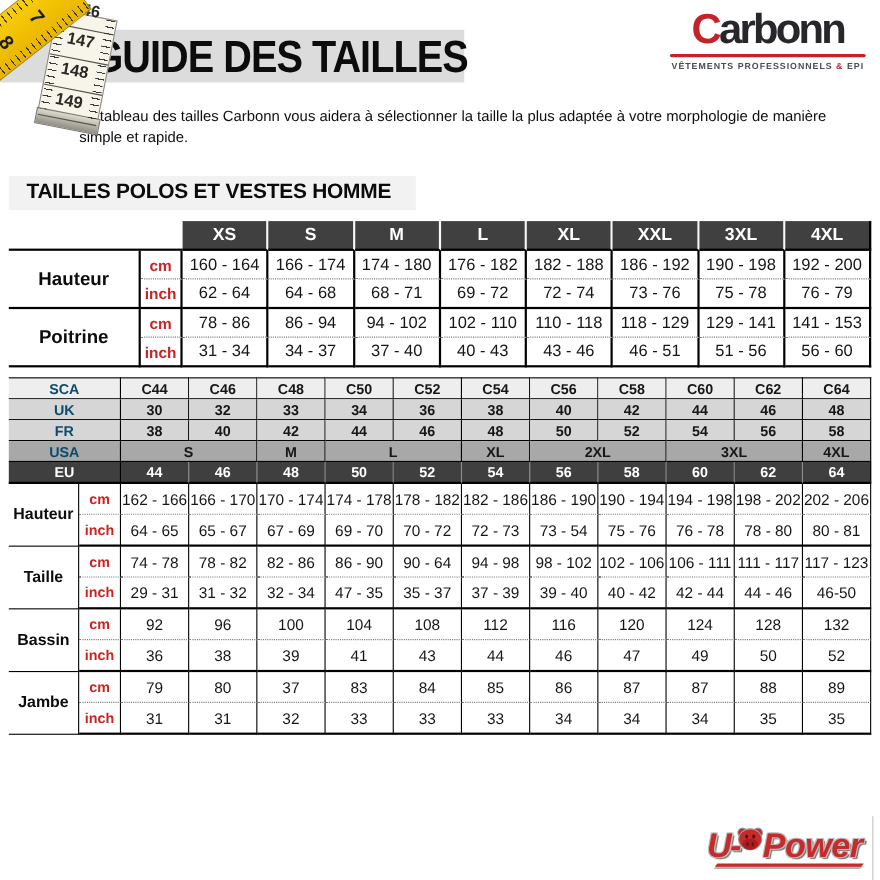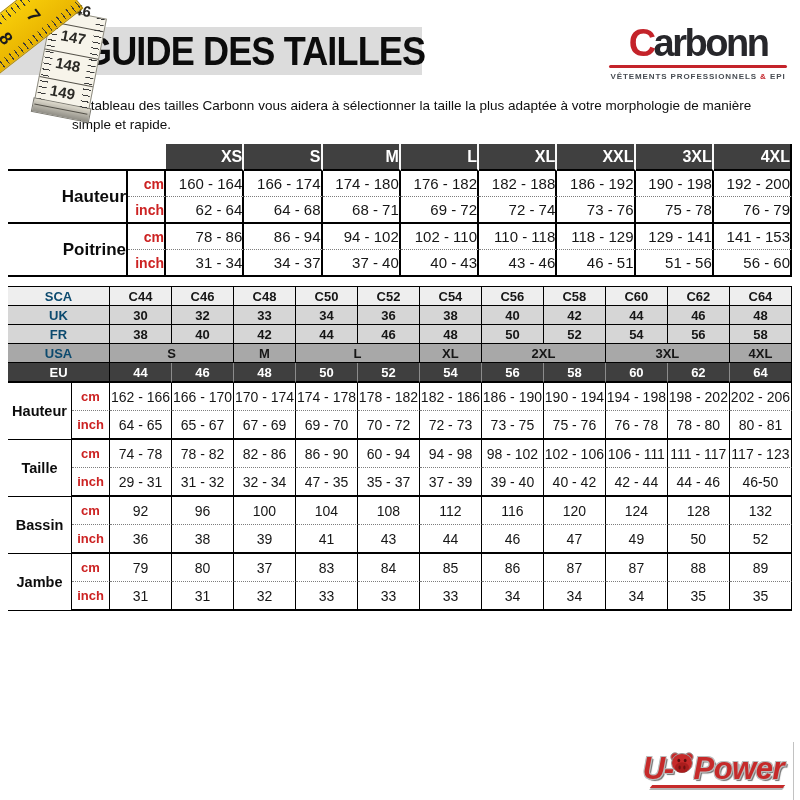--- a/index.html
+++ b/index.html
@@ -5,21 +5,21 @@
   html,body{margin:0;padding:0;}
   body{width:800px;height:800px;background:#fff;font-family:"Liberation Sans","DejaVu Sans",sans-serif;color:#111;}
   .page{position:relative;width:800px;height:800px;overflow:hidden;background:#fff;}
 
   
   .header{position:relative;height:88px;}
   .title-bar{position:absolute;left:0;top:27px;width:422px;height:48px;background:var(--title-bar-bg,#dcdcdc);}
   .page-title{position:absolute;left:84px;top:0;margin:0;font-size:41px;line-height:48px;font-weight:bold;
     letter-spacing:-1px;color:#0c0c0c;transform:scaleX(.88);transform-origin:left center;white-space:nowrap;}
 
-  .brand{position:absolute;top:24px;right:10px;width:184px;text-align:center;}
+  .brand{position:absolute;top:8px;right:10px;width:184px;text-align:center;}
   .brand-name{font-size:38px;font-weight:bold;letter-spacing:-2.5px;line-height:1;color:#27272b;white-space:nowrap;}
   .brand-name .c{color:var(--brand-red,#c4232a);}
   .brand-rule{height:3px;background:var(--brand-red,#c4232a);border-radius:2px;margin:3px 3px 4px;}
   .brand-tag{font-size:8px;font-weight:bold;letter-spacing:.9px;color:#474c52;white-space:nowrap;}
   .brand-tag .amp{color:var(--brand-red,#c4232a);}
 
   
   .tape{position:absolute;left:-6px;top:-8px;width:118px;height:122px;z-index:5;}
   .tape-white{position:absolute;left:58px;top:16px;width:54px;height:92px;background:#f7f4ea;border:1px solid #8d8b80;
     transform:rotate(11deg);transform-origin:top left;}
@@ -45,21 +45,21 @@
   
   .section-title{width:fit-content;margin:26px 0 0 8px;padding:4px 22px 5px 16px;background:var(--section-bg,#f2f2f2);
     font-size:19px;font-weight:bold;letter-spacing:-.2px;color:#0b0b0b;white-space:nowrap;}
   .section-title.second{margin-top:32px;}
 
   
   table{border-collapse:separate;border-spacing:0;table-layout:fixed;}
   .t1{margin:10px 0 0 8px;width:784px;}
   .t1 .col-label{width:120px;}
   .t1 .col-unit{width:38px;}
-  .t1 th,.t1 td{border-right:2px solid #000;border-bottom:2px solid #000;text-align:right;vertical-align:middle;padding:0;}
+  .t1 th,.t1 td{border-right:2px solid #000;border-bottom:2px solid #000;text-align:center;vertical-align:middle;padding:0;}
   .t1 thead .size{background:var(--table-header-bg,#404040);color:#fff;font-size:16px;font-weight:bold;height:25px;
     border-right:2px solid #f8f8f8;}
   .t1 thead .size:last-child{border-right:2px solid #000;}
   .t1 .corner{border:none;border-bottom:2px solid #000;background:transparent;}
   .t1 tbody .val{font-size:15px;height:25px;color:#161616;margin-top:18px;}
   .t1 tbody .unit{color:var(--unit-red,#cc2222);font-weight:bold;font-size:14px;}
   .t1 tbody .rowlabel{font-size:17px;font-weight:bold;border-left:none;color:#0c0c0c;}
   .t1 tr.row-cm td{border-bottom:1px dotted #7d7d7d;}
 
   
@@ -124,20 +124,21 @@
 
     <div class="brand">
       <div class="brand-name"><span class="c">C</span><span>arbonn</span></div>
       <div class="brand-rule"></div>
       <div class="brand-tag"><span>VÊTEMENTS PROFESSIONNELS</span> <span class="amp">&amp;</span> <span>EPI</span></div>
     </div>
   </div>
 
   <p class="intro">Le tableau des tailles Carbonn vous aidera à sélectionner la taille la plus adaptée à votre morphologie de manière simple et rapide.</p>
 
+  <div class="section-title">TAILLES POLOS ET VESTES HOMME</div>
   <table class="t1" id="polos-table">
       <colgroup>
         <col class="col-label">
         <col class="col-unit">
         <col class="col-size">
         <col class="col-size">
         <col class="col-size">
         <col class="col-size">
         <col class="col-size">
         <col class="col-size">
@@ -308,34 +309,34 @@
           <td class="val">202 - 206</td>
         </tr>
         <tr class="row-inch">
           <td class="unit">inch</td>
           <td class="val">64 - 65</td>
           <td class="val">65 - 67</td>
           <td class="val">67 - 69</td>
           <td class="val">69 - 70</td>
           <td class="val">70 - 72</td>
           <td class="val">72 - 73</td>
-          <td class="val">73 - 75</td>
+          <td class="val">73 - 54</td>
           <td class="val">75 - 76</td>
           <td class="val">76 - 78</td>
           <td class="val">78 - 80</td>
           <td class="val">80 - 81</td>
         </tr>
         <tr class="row-cm">
           <th class="rowlabel" rowspan="2">Taille</th>
           <td class="unit">cm</td>
           <td class="val">74 - 78</td>
           <td class="val">78 - 82</td>
           <td class="val">82 - 86</td>
           <td class="val">86 - 90</td>
-          <td class="val">60 - 94</td>
+          <td class="val">90 - 64</td>
           <td class="val">94 - 98</td>
           <td class="val">98 - 102</td>
           <td class="val">102 - 106</td>
           <td class="val">106 - 111</td>
           <td class="val">111 - 117</td>
           <td class="val">117 - 123</td>
         </tr>
         <tr class="row-inch">
           <td class="unit">inch</td>
           <td class="val">29 - 31</td>

